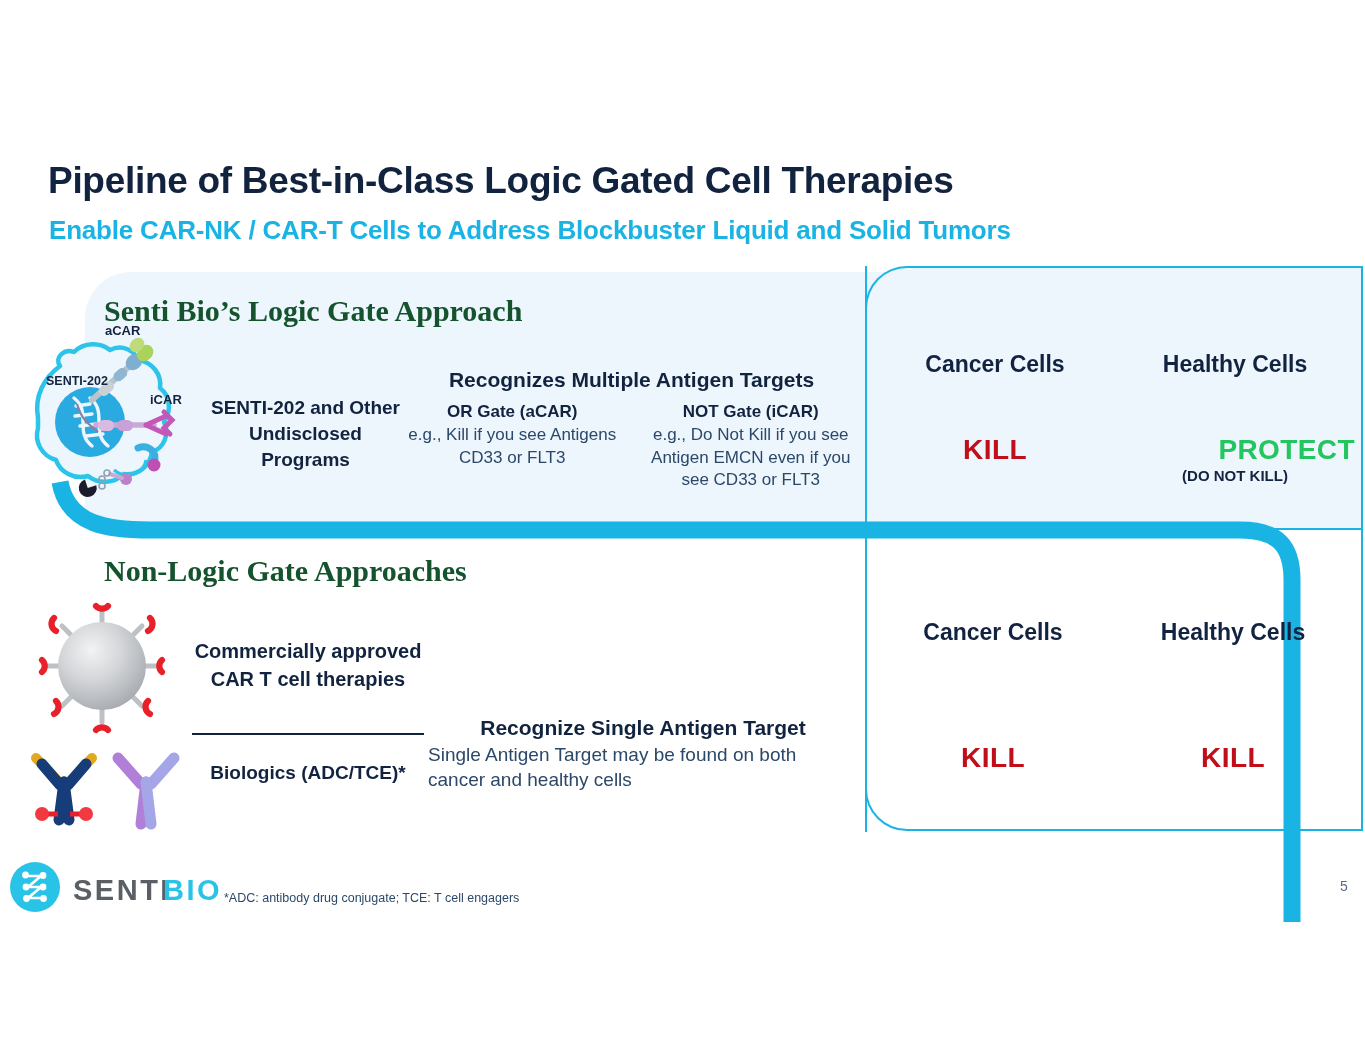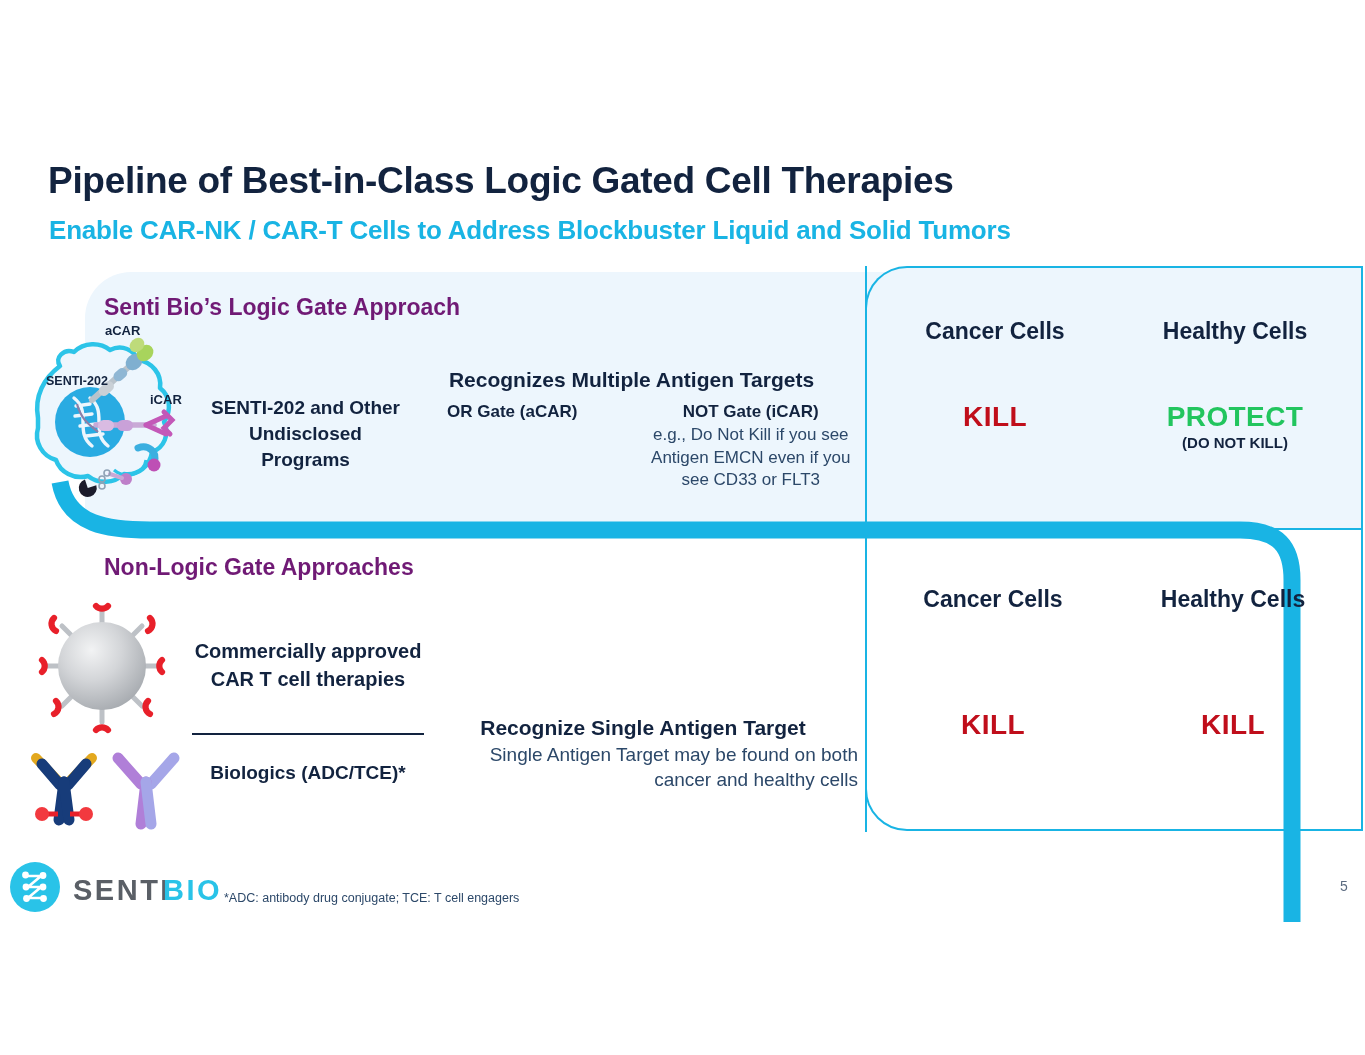--- a/index.html
+++ b/index.html
@@ -46,22 +46,22 @@
   #thin-vline {
     position: absolute; left: 865px; top: 266px; width: 2px; height: 566px;
     background: #19B4E4;
   }
 
   
   #swoosh { position: absolute; left: 0; top: 250px; width: 1365px; height: 680px; }
 
   
   .sec-head {
-    position: absolute; font-size: 23px; font-weight: bold;
-    color: #701a75; white-space: nowrap;
+    position: absolute; font-size: 30px; font-weight: bold;
+    color: #14532d; white-space: nowrap; font-family: Liberation Serif, serif;
   }
   #head-logic  { left: 104px; top: 294px; }
   #head-nonlogic { left: 104px; top: 554px; }
 
   
   #senti-label {
     position: absolute; left: 203px; top: 395px; width: 205px;
     text-align: center; font-size: 19px; font-weight: bold; line-height: 1.38;
     color: #12233f;
   }
@@ -89,35 +89,35 @@
   #gates { display: flex; gap: 22px; }
   .gate { width: 50%; text-align: center; }
   .gate .gname { font-size: 17px; font-weight: bold; color: #12233f; line-height: 1.3; }
   .gate .gdesc { font-size: 17px; color: #2c4869; line-height: 1.32; margin-top: 1px; }
 
   #mid-bottom { position: absolute; left: 428px; top: 692px; width: 430px; }
   #mid-bottom .head {
     text-align: center; font-size: 21px; font-weight: bold; color: #12233f; margin-top: 24px;
   }
   #mid-bottom .sub {
-    text-align: right; font-size: 19px; color: #2c4869; line-height: 1.32; margin-top: 2px;
+    text-align: left; font-size: 19px; color: #2c4869; line-height: 1.32; margin-top: 2px;
   }
 
   
   .outcome { position: absolute; display: flex; }
-  .ocol { width: 50%; text-align: center; }
+  .ocol { width: 50%; text-align: center; margin-top: 33px; }
   .ocol .chead {
     font-size: 23px; font-weight: bold; color: #12233f; white-space: nowrap;
   }
   .ocol .verdict {
     font-size: 28px; font-weight: bold; letter-spacing: 0.4px;
   }
   .ocol .vsub { font-size: 15px; font-weight: bold; color: #12233f; margin-top: 1px; }
   .v-kill { color: #C00E1B; }
-  .v-protect { color: #22C55E; }
+  .v-protect { color: #22C55E; text-align: right; }
 
   #outcome-top { left: 875px; top: 318px; width: 480px; }
   #outcome-top .verdict-wrap { margin-top: 56px; }
   #outcome-bottom { left: 873px; top: 586px; width: 480px; }
   #outcome-bottom .verdict-wrap { margin-top: 96px; }
 
   
   #cell-graphic { position: absolute; left: 14px; top: 322px; width: 205px; height: 190px; }
   #sphere-graphic { position: absolute; left: 28px; top: 592px; width: 148px; height: 150px; }
   #ab-graphic { position: absolute; left: 26px; top: 752px; width: 170px; height: 78px; }
@@ -212,20 +212,21 @@
     <text x="136" y="82" font-family="Liberation Sans, sans-serif" font-size="13" font-weight="bold" fill="#12233f">iCAR</text>
   </svg>
 
   <div id="senti-label">SENTI-202 and Other Undisclosed Programs</div>
 
   <div id="mid-top">
     <div class="head">Recognizes Multiple Antigen Targets</div>
     <div id="gates">
       <div class="gate">
         <div class="gname">OR Gate (aCAR)</div>
+        <div class="gdesc">e.g., Kill if you see Antigens CD33 or FLT3</div>
       </div>
       <div class="gate">
         <div class="gname">NOT Gate (iCAR)</div>
         <div class="gdesc">e.g., Do Not Kill if you see Antigen EMCN even if you see CD33 or FLT3</div>
       </div>
     </div>
   </div>
 
   <div class="outcome" id="outcome-top">
     <div class="ocol">

